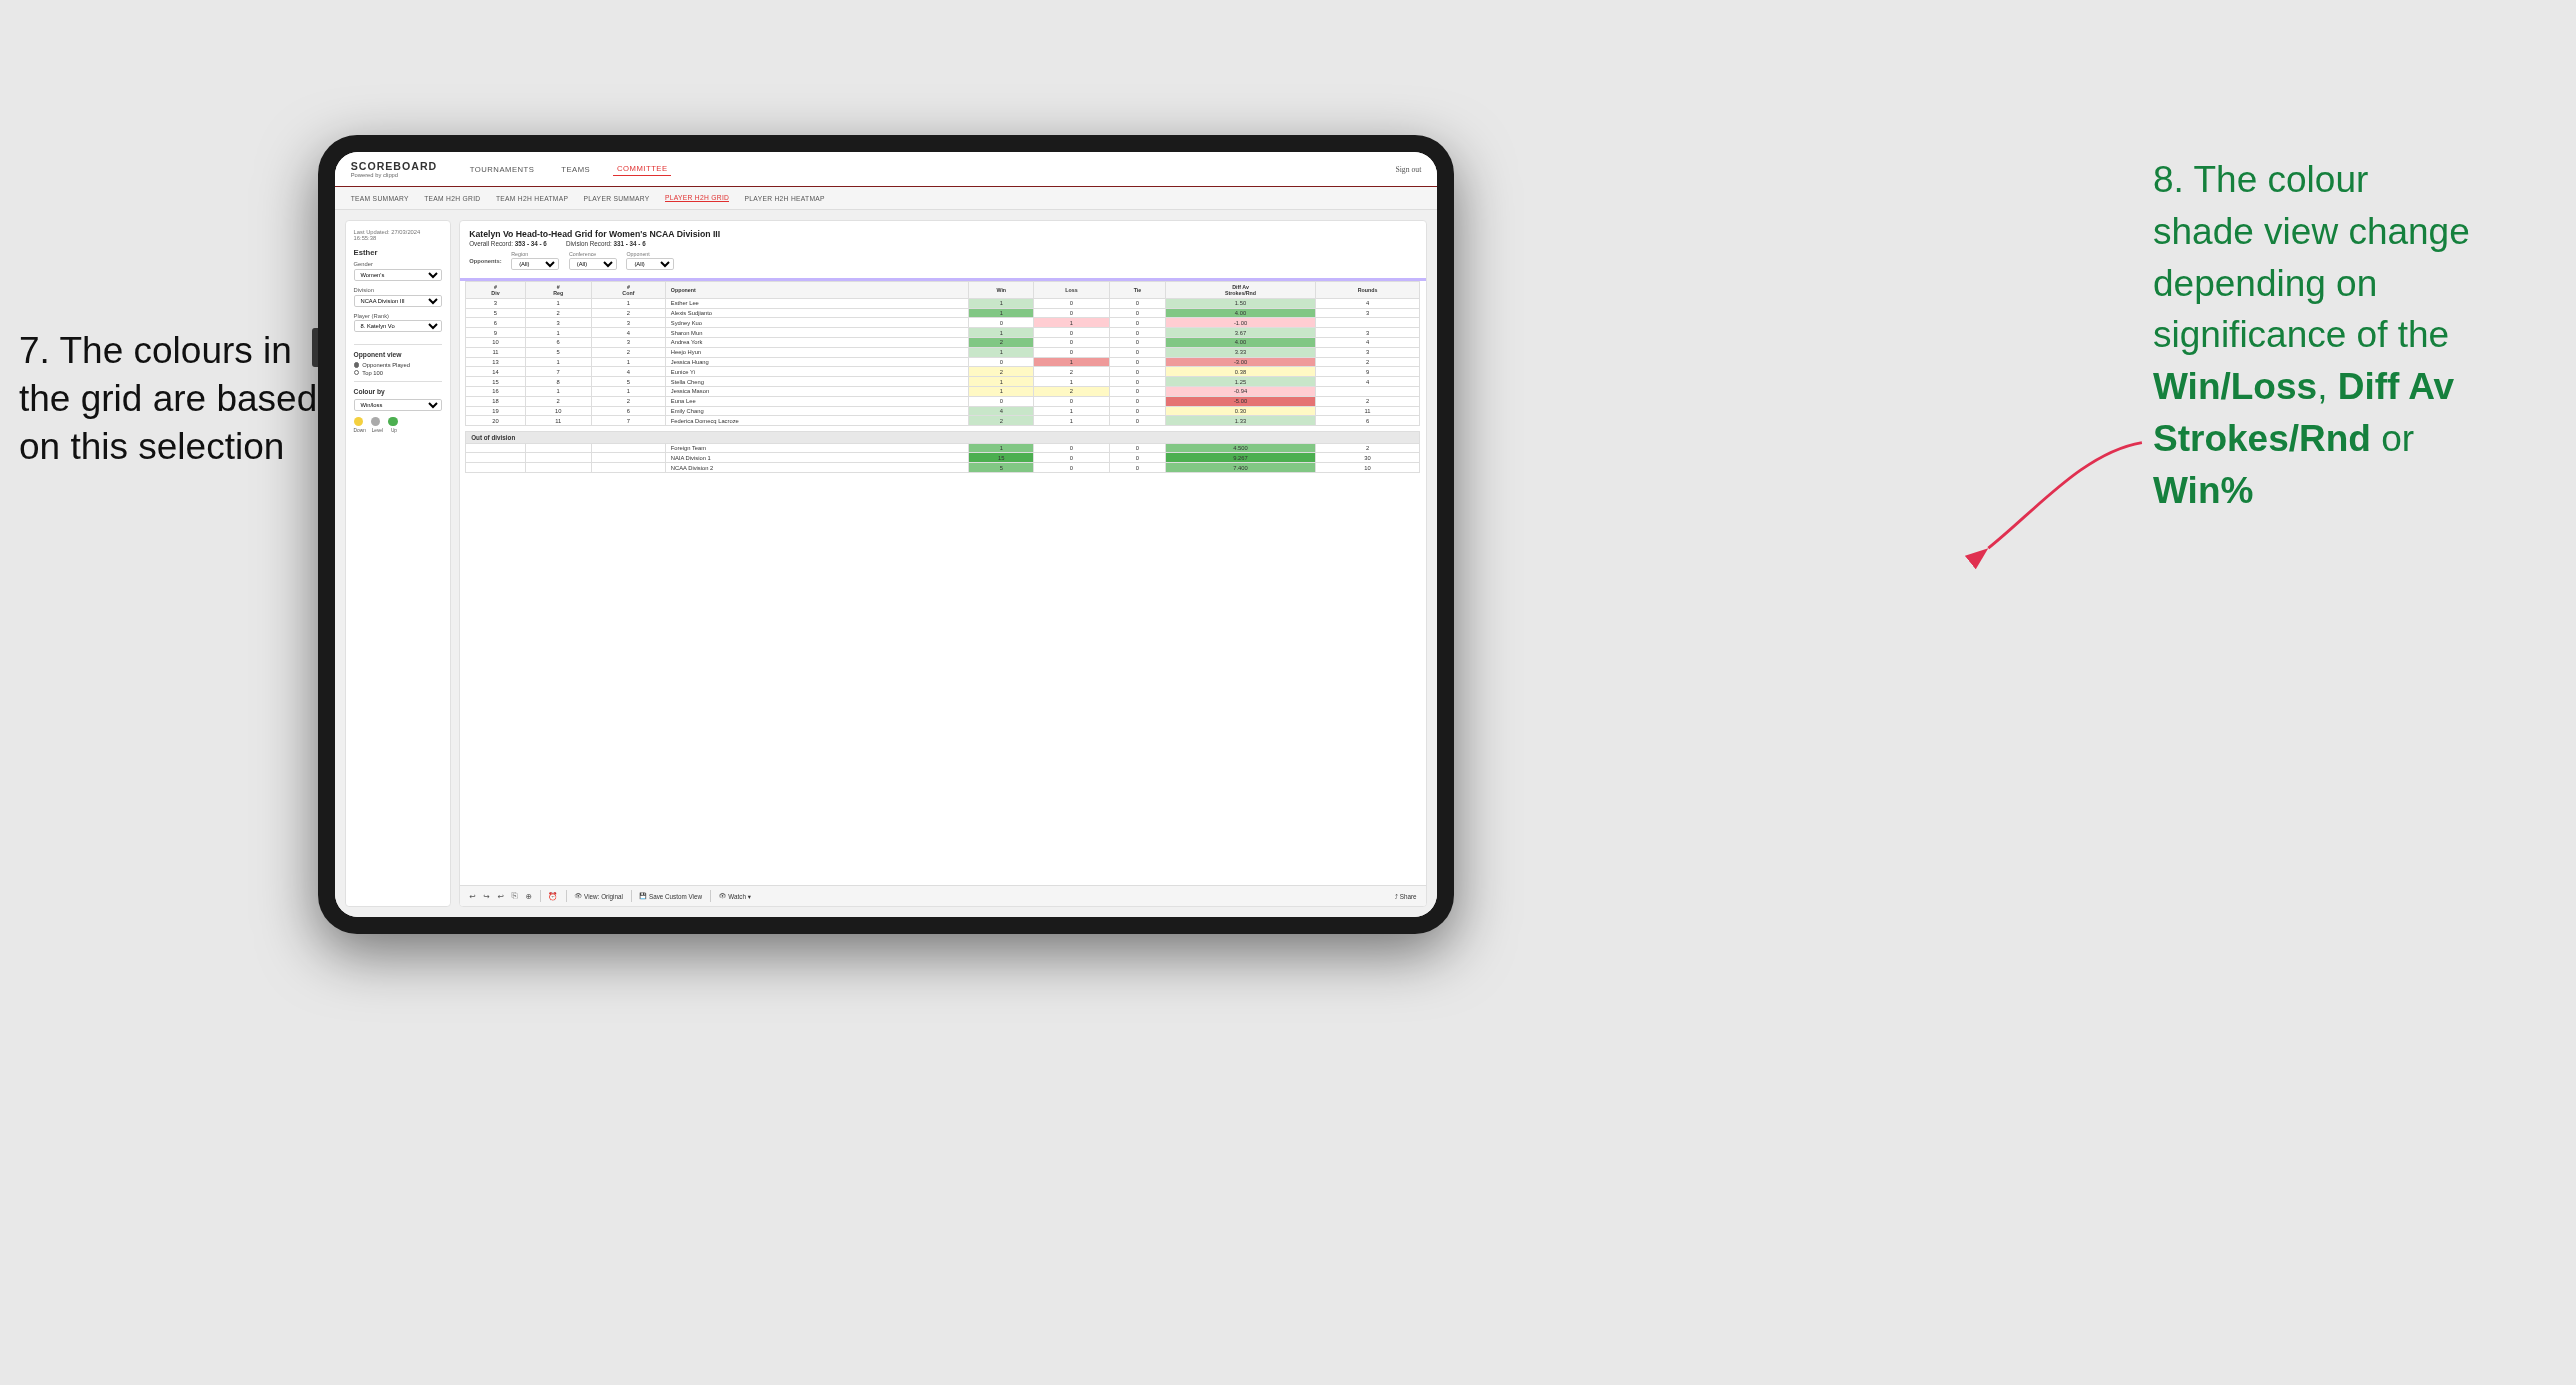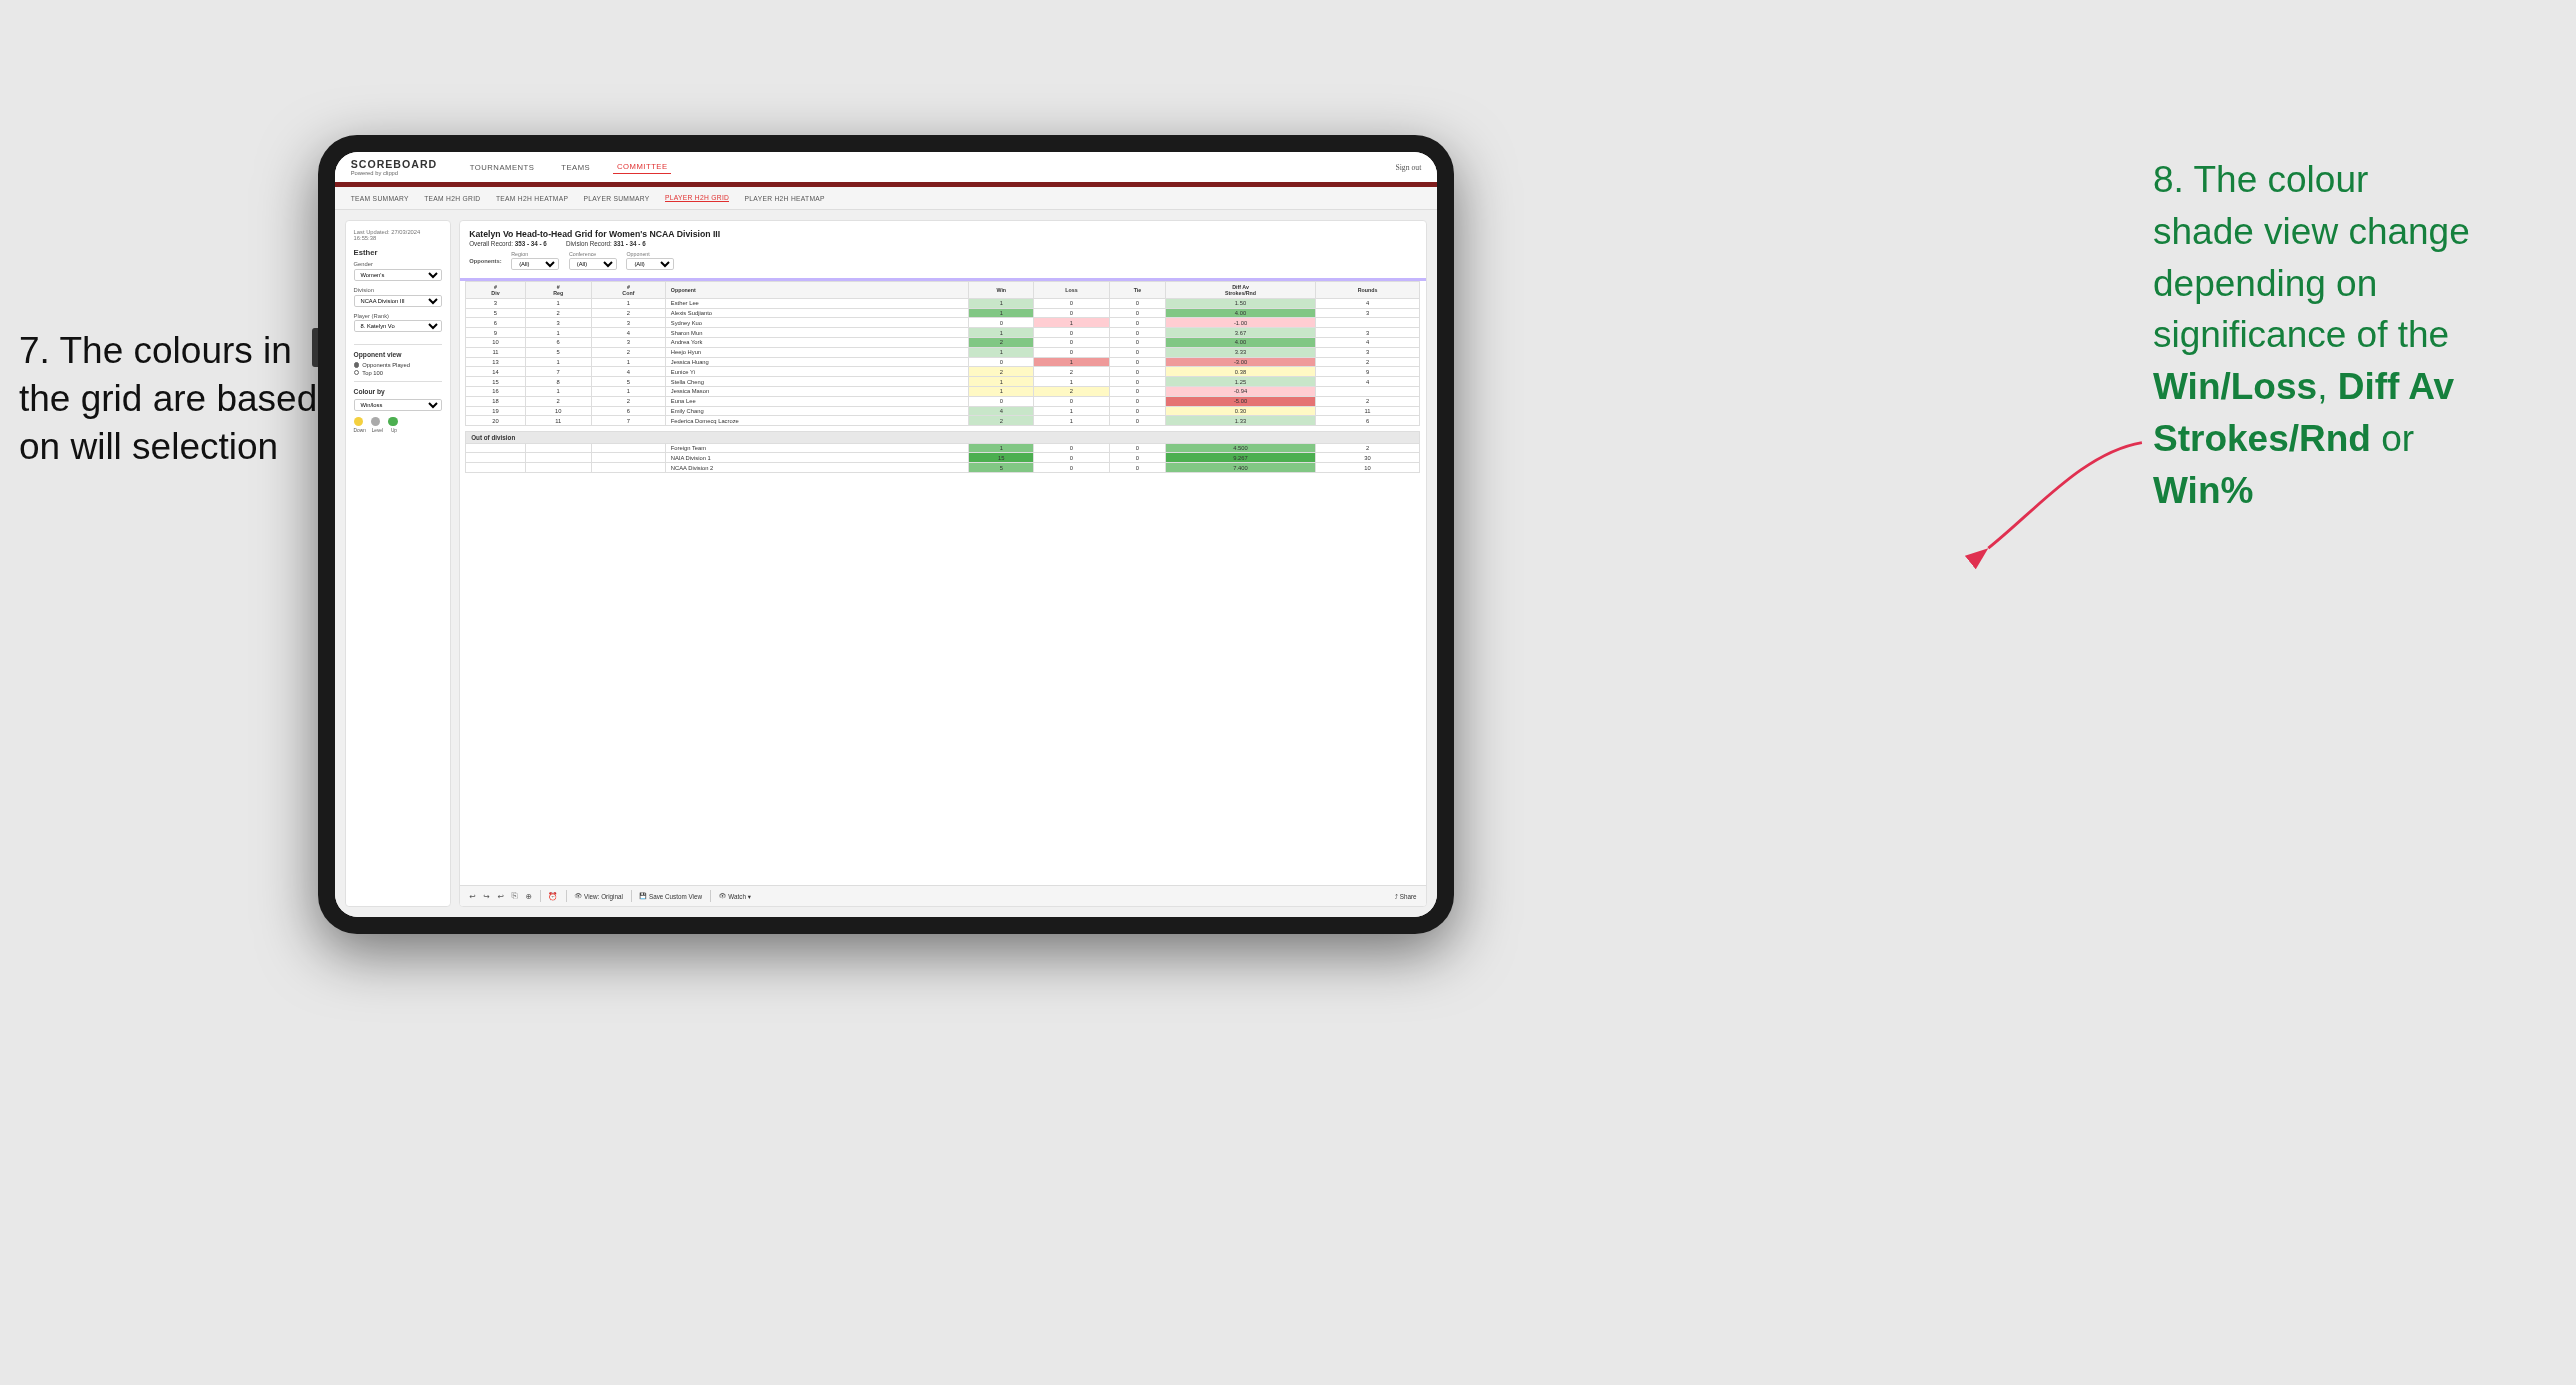--- a/index.html
+++ b/index.html
@@ -53,21 +53,21 @@
       background: #fff;
       border-radius: 23px;
       overflow: hidden;
       display: flex;
       flex-direction: column;
     }
 
     
     .top-nav {
       background: #fff;
-      border-bottom: 5px solid #7f1d1d;
+      border-bottom: 1px solid #7f1d1d;
       padding: 5.8px 15.4px;
       display: flex;
       align-items: center;
       gap: 19px;
       min-height: 35px;
     }
     .logo-area {
       display: flex;
       flex-direction: column;
       margin-right: 9.6px;
@@ -365,21 +365,21 @@
     .arrow-svg {
       position: absolute;
     }
   </style>
 </head>
 <body>
 
 <div class="annotation-left">
   <span>7. The colours in</span><br>
   <span>the grid are based</span><br>
-  <span>on will selection</span>
+  <span>on this selection</span>
 </div>
 
 <div class="annotation-right">
   <span>8. The colour</span><br>
   <span>shade view change</span><br>
   <span>depending on</span><br>
   <span>significance of the</span><br>
   <b>Win/Loss</b><span>, </span><b>Diff Av</b><br>
   <b>Strokes/Rnd</b><span> or</span><br>
   <b>Win%</b>

